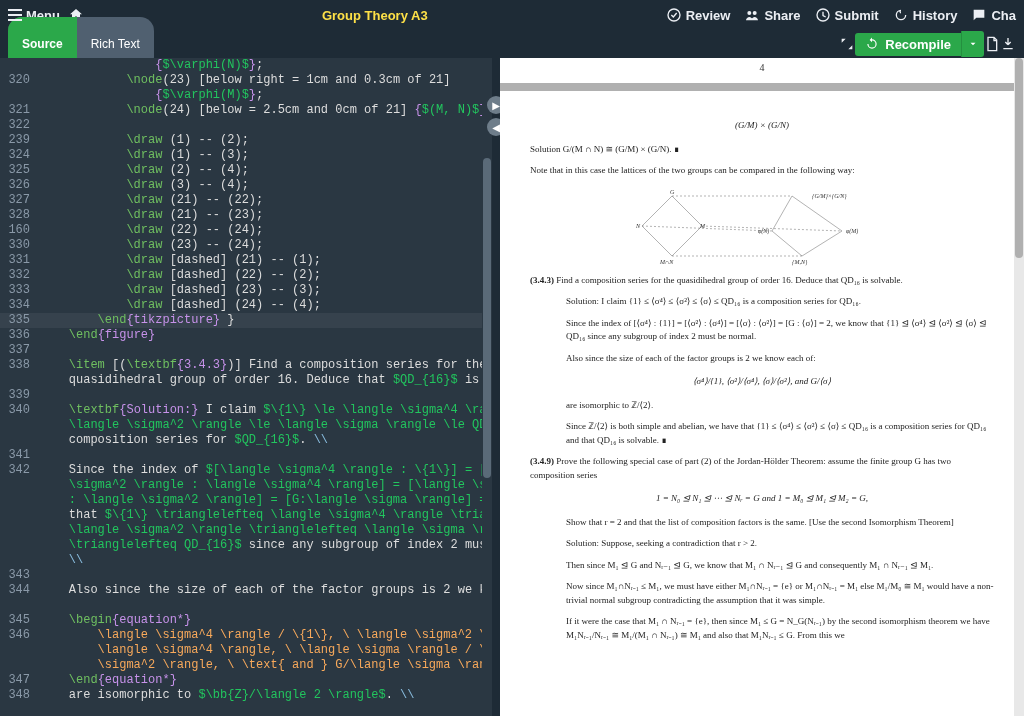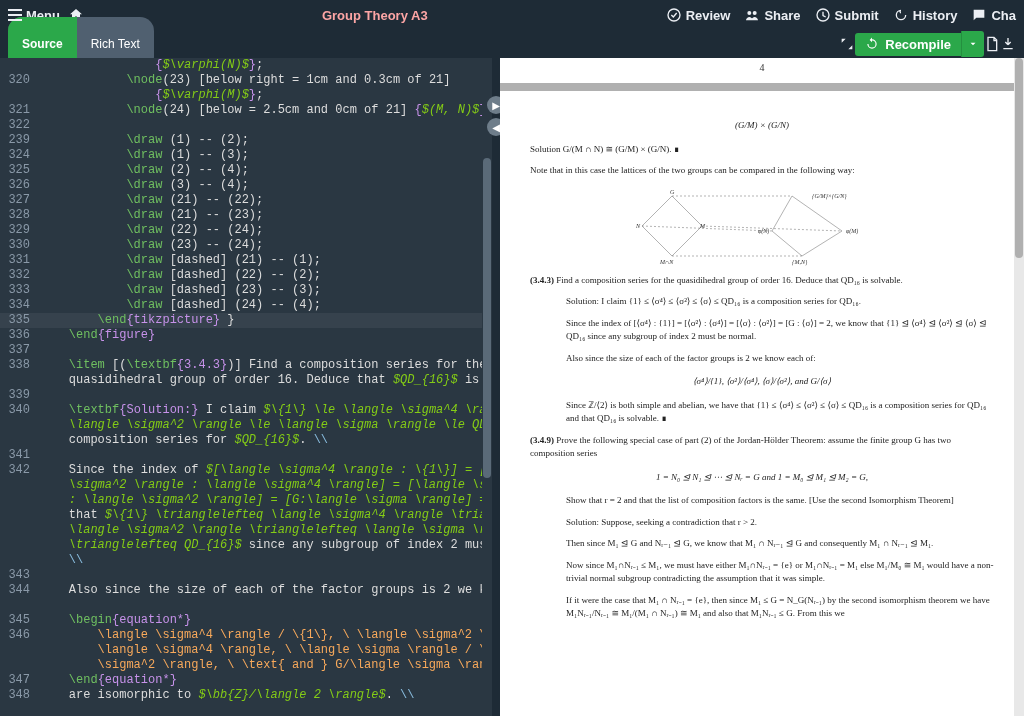--- a/index.html
+++ b/index.html
@@ -1,19 +1,19 @@
 <!DOCTYPE html>
 <html><head>
 <meta charset="utf-8">
 <style>
 * { margin: 0; padding: 0; box-sizing: border-box; }
 body { font-family: -apple-system, 'Helvetica Neue', Arial, sans-serif; background: #1e2b36; color: #fff; width: 1024px; height: 716px; overflow: hidden; }
 .topbar { height: 30px; background: #1e2b36; display: flex; align-items: center; padding: 0 8px; font-size: 13px; }
 .tb-left { display: flex; align-items: center; gap: 8px; }
-.tb-center { flex: 1; text-align: center; font-weight: 600; color: #fca5a5; }
+.tb-center { flex: 1; text-align: center; font-weight: 600; color: #fde047; }
 .tb-right { display: flex; align-items: center; gap: 14px; }
 .tb-btn { display: flex; align-items: center; gap: 4px; cursor: pointer; color: #eceff4; font-weight:700; }
 .tb-btn svg { width: 16px; height: 16px; fill: #eceff4; }
 .menu-icon { display: inline-block; width: 14px; height: 12px; position: relative; }
 .menu-icon::before, .menu-icon::after, .menu-icon span { content:""; position:absolute; left:0; right:0; height:2px; background:#eceff4; }
 .menu-icon::before { top:0; } .menu-icon span { top:5px; } .menu-icon::after { bottom:0; }
 
 .toolbar { height: 28px; background: #1e2b36; display:flex; align-items:center; padding: 0 8px; }
 .pill { display:flex; border-radius: 14px; overflow:hidden; background:#506070; font-size:12px; }
 .pill-item { padding: 20px 14px; cursor:pointer; }
@@ -27,21 +27,21 @@
 .main { display:flex; height: calc(100% - 58px); }
 .editor { width: 492px; background:#2a3742; position:relative; font-family: 'Courier New', monospace; font-size: 12px; line-height: 15px; }
 .gutter { position:absolute; left:0; top:0; width:36px; text-align:right; color:#8a99a8; padding-right:6px; }
 .gutter div { height:15px; }
 .code { position:absolute; left:36px; right:0; top:0; padding-left:4px; color:#eceff4; white-space:pre; }
 .code .line { height:15px; overflow:hidden; }
 .hl-line { background: rgba(255,255,255,0.06); position:absolute; left:0; right:0; height:15px; }
 
 .t-cmd { color:#6fbf60; }
 .t-arg { color:#c792ea; }
-.t-math { color:#84cc16;font-style:italic; }
+.t-math { color:#22c55e; }
 .t-str { color:#ddd; }
 .t-fn { color:#f8a95b; }
 .t-esc { color:#8bd; }
 
 .divider { width:8px; background:#1e2b36; cursor:col-resize; position:relative; }
 .div-circle { width:18px; height:18px; border-radius:50%; background:#6e7d8a; display:flex; align-items:center; justify-content:center; margin:2px 0; font-size:10px; color:#fff; position:absolute; left:-5px; }
 .div-c1 { top: 36px; } .div-c2 { top: 58px; }
 
 .preview { flex:1; background:#fff; color:#000; font-family: 'Times New Roman', serif; overflow:hidden; position:relative; }
 .pv-page1 { padding: 4px 0 10px; text-align:center; font-size:10px; color:#333; border-bottom: 8px solid #b0b0b0; }
@@ -152,21 +152,21 @@
         <div>320</div>
         <div></div>
         <div>321</div>
         <div>322</div>
         <div>239</div>
         <div>324</div>
         <div>325</div>
         <div>326</div>
         <div>327</div>
         <div>328</div>
-        <div>329</div>
+        <div>160</div>
         <div>330</div>
         <div>331</div>
         <div>332</div>
         <div>333</div>
         <div>334</div>
         <div>335</div>
         <div>336</div>
         <div>337</div>
         <div>338</div>
         <div></div>
@@ -229,20 +229,21 @@
         </svg>
       </div>
       <div class="pv-block">
         <span class="pv-label">(3.4.3)</span>
         <span>Find a composition series for the quasidihedral group of order 16. Deduce that QD₁₆ is solvable.</span>
       </div>
       <div class="pv-block pv-indent">Solution: I claim {1} ≤ ⟨σ⁴⟩ ≤ ⟨σ²⟩ ≤ ⟨σ⟩ ≤ QD₁₆ is a composition series for QD₁₆.</div>
       <div class="pv-block pv-indent">Since the index of [⟨σ⁴⟩ : {1}] = [⟨σ²⟩ : ⟨σ⁴⟩] = [⟨σ⟩ : ⟨σ²⟩] = [G : ⟨σ⟩] = 2, we know that {1} ⊴ ⟨σ⁴⟩ ⊴ ⟨σ²⟩ ⊴ ⟨σ⟩ ⊴ QD₁₆ since any subgroup of index 2 must be normal.</div>
       <div class="pv-block pv-indent">Also since the size of each of the factor groups is 2 we know each of:</div>
       <div class="pv-center">⟨σ⁴⟩/{1},  ⟨σ²⟩/⟨σ⁴⟩,  ⟨σ⟩/⟨σ²⟩,  and  G/⟨σ⟩</div>
+      <div class="pv-block pv-indent">are isomorphic to ℤ/⟨2⟩.</div>
       <div class="pv-block pv-indent">Since ℤ/⟨2⟩ is both simple and abelian, we have that {1} ≤ ⟨σ⁴⟩ ≤ ⟨σ²⟩ ≤ ⟨σ⟩ ≤ QD₁₆ is a composition series for QD₁₆ and that QD₁₆ is solvable. ∎</div>
       <div class="pv-block">
         <span class="pv-label">(3.4.9)</span>
         <span>Prove the following special case of part (2) of the Jordan-Hölder Theorem: assume the finite group G has two composition series</span>
       </div>
       <div class="pv-center">1 = N₀ ⊴ N₁ ⊴ ⋯ ⊴ Nᵣ = G and 1 = M₀ ⊴ M₁ ⊴ M₂ = G,</div>
       <div class="pv-block pv-indent">Show that r = 2 and that the list of composition factors is the same. [Use the second Isomorphism Theorem]</div>
       <div class="pv-block pv-indent">Solution: Suppose, seeking a contradiction that r &gt; 2.</div>
       <div class="pv-block pv-indent">Then since M₁ ⊴ G and Nᵣ₋₁ ⊴ G, we know that M₁ ∩ Nᵣ₋₁ ⊴ G and consequently M₁ ∩ Nᵣ₋₁ ⊴ M₁.</div>
       <div class="pv-block pv-indent">Now since M₁∩Nᵣ₋₁ ≤ M₁, we must have either M₁∩Nᵣ₋₁ = {e} or M₁∩Nᵣ₋₁ = M₁ else M₁/M₀ ≅ M₁ would have a non-trivial normal subgroup contradicting the assumption that it was simple.</div>

